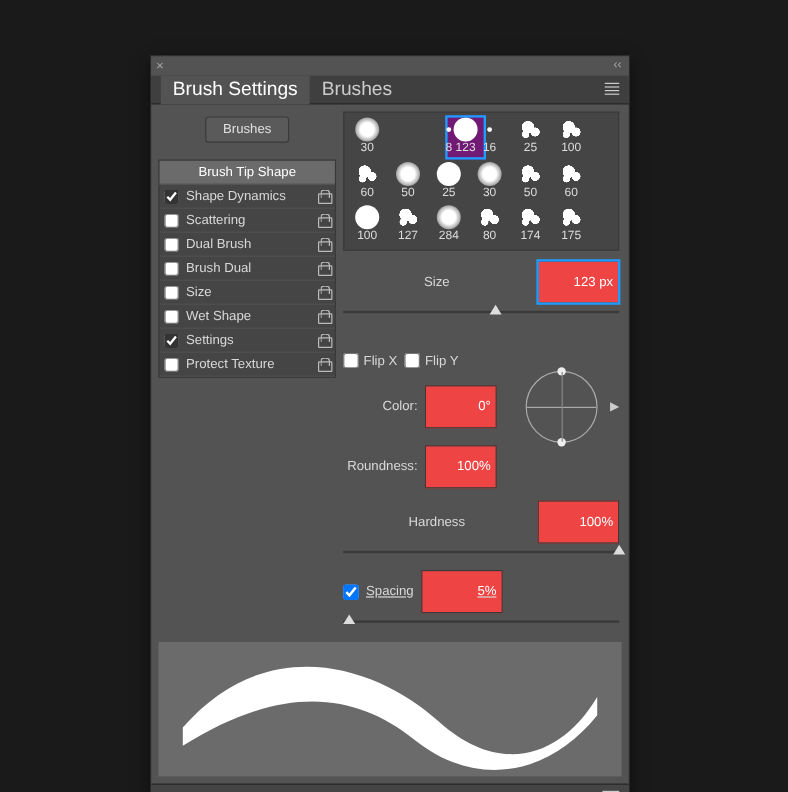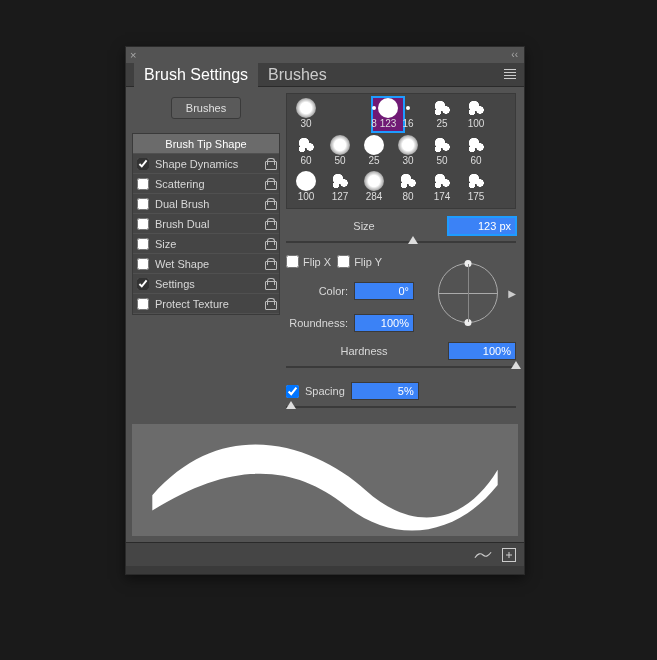--- a/index.html
+++ b/index.html
@@ -183,69 +183,69 @@
   .thumb .num { font-size:10px; color:#ddd; }
   .prop {
     display:flex;
     align-items:center;
     margin-top:8px;
     gap:6px;
   }
   .prop .plabel { width:62px; text-align:right; font-size:11px; }
   .prop .plabel.left { text-align:center; flex:1; }
   .num-input {
-    background:#3b82f6;
+    background:#ef4444;
     border:1px solid #3a3a3a;
     color:#fff;
     font-size:11px;
     padding:2px 4px;
     text-align:right;
     width:60px;
-    height:18px;
+    height:36px;
   }
   .num-input.wide { width:68px; }
   .num-input.focus { outline:2px solid #1e9cff; outline-offset:-1px; }
   .slider {
     margin-top:2px;
     height:10px;
     position:relative;
   }
   .slider-track{
     position:absolute;top:4px;left:0;right:0;height:2px;background:#3a3a3a;
   }
   .slider-thumb{
     position:absolute;top:-1px;
     width:0;height:0;
     border-left:5px solid transparent;
     border-right:5px solid transparent;
     border-bottom:8px solid #ddd;
     transform:translateX(-5px);
   }
   .flip-row {
-    display:flex;align-items:center;gap:6px;margin-top:2px;
+    display:flex;align-items:center;gap:6px;margin-top:23px;
   }
   .flip-row label{display:flex;align-items:center;gap:4px;font-size:11px;}
   .angle-block {
     display:flex;
     margin-top:6px;
     gap:8px;
   }
   .angle-fields{flex:1;display:flex;flex-direction:column;gap:6px;}
   .dial-wrap{width:78px;display:flex;align-items:center;position:relative;}
   .dial{
     width:60px;height:60px;border:1px solid #aaa;border-radius:50%;
     position:relative;
   }
   .dial::before{content:"";position:absolute;left:0;right:0;top:50%;height:1px;background:#aaa;}
   .dial::after{content:"";position:absolute;top:0;bottom:0;left:50%;width:1px;background:#888;}
   .dial .dot{position:absolute;width:7px;height:7px;background:#eee;border-radius:50%;}
   .dial .dot.t{left:50%;top:-4px;transform:translateX(-50%);}
   .dial .dot.b{left:50%;bottom:-4px;transform:translateX(-50%);}
   .dial-arrow{position:absolute;right:0;top:50%;transform:translateY(-50%);color:#ccc;font-size:10px;}
-  .spacing-row{display:flex;align-items:center;gap:6px;margin-top:10px;}
+  .spacing-row{display:flex;align-items:center;gap:6px;margin-top:10px;text-decoration:underline;}
   
   .preview {
     margin:6px;
     height:112px;
     background:#6b6b6b;
     position:relative;
     overflow:hidden;
   }
   .preview svg{width:100%;height:100%;}
   

